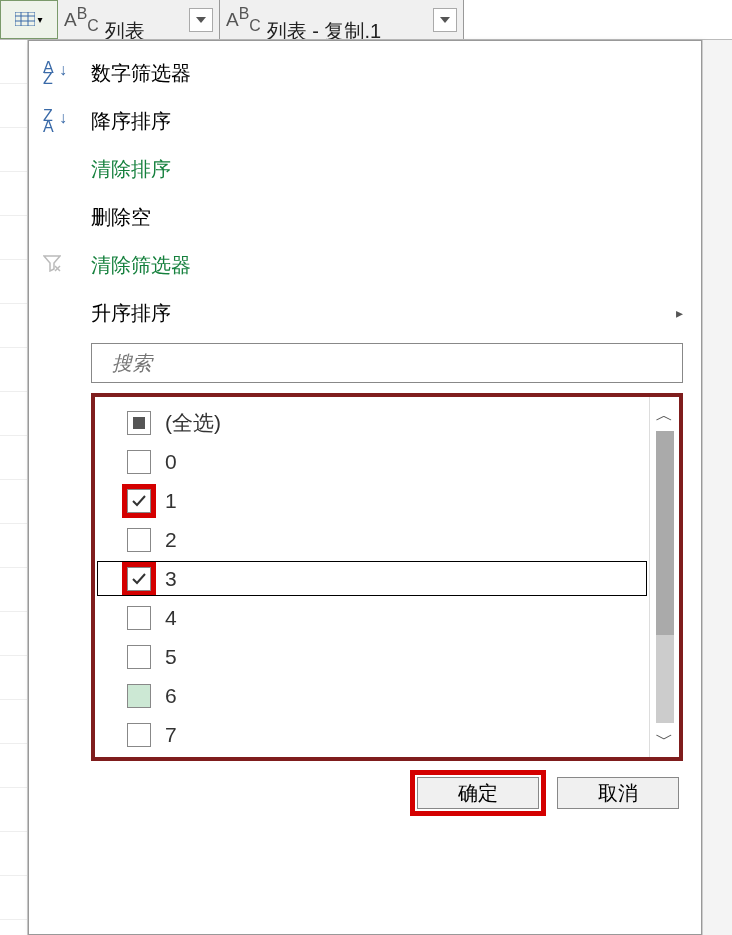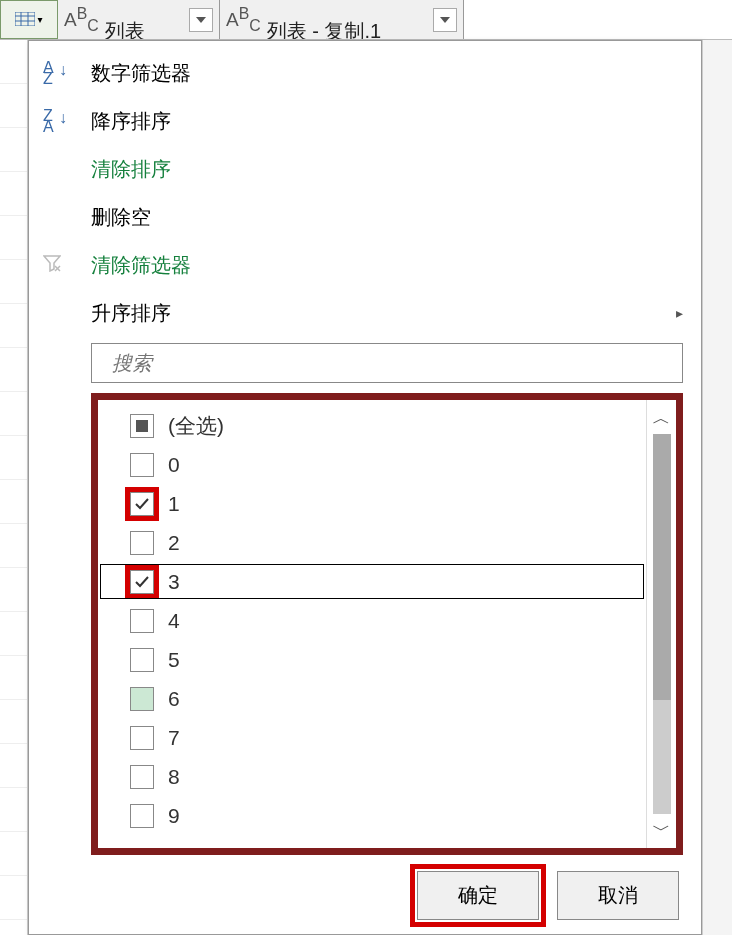--- a/index.html
+++ b/index.html
@@ -114,22 +114,22 @@
       height: 40px;
       border: 1px solid #888;
       padding: 0 20px;
       font-size: 20px;
       font-style: italic;
       color: #888;
       font-family: inherit;
     }
     .filter-list-wrap {
       margin: 4px 18px 4px 62px;
-      border: 7px solid #7f1d1d;
-      height: 462px;
+      border: 4px solid #7f1d1d;
+      height: 368px;
       display: flex;
     }
     .filter-list {
       flex: 1;
       padding: 6px 0;
       overflow: hidden;
     }
     .filter-item {
       display: flex;
       align-items: center;
@@ -192,21 +192,21 @@
       background: #aaa;
     }
     .button-row {
       display: flex;
       justify-content: flex-end;
       gap: 18px;
       padding: 12px 22px 4px;
     }
     .btn {
       width: 122px;
-      height: 49px;
+      height: 32px;
       border: 1px solid #888;
       background: #f0f0f0;
       font-size: 20px;
       font-family: inherit;
       cursor: pointer;
     }
     .btn.red-outline {
       outline: 5px solid #d40000;
       outline-offset: 2px;
     }

